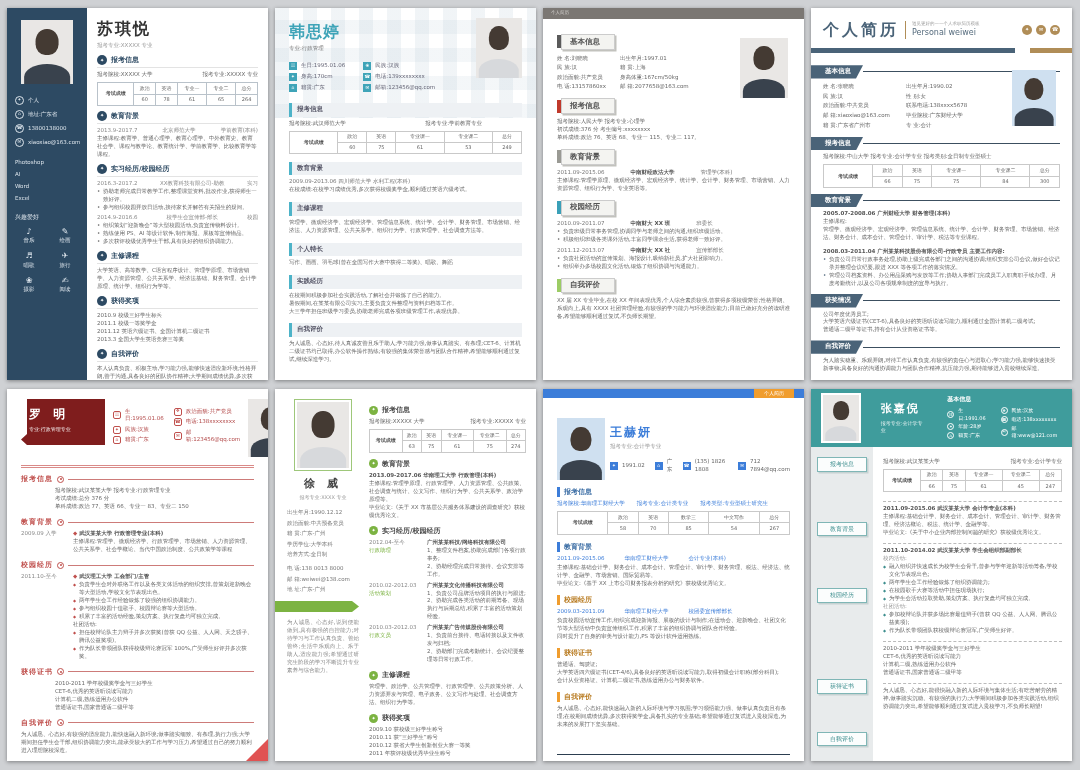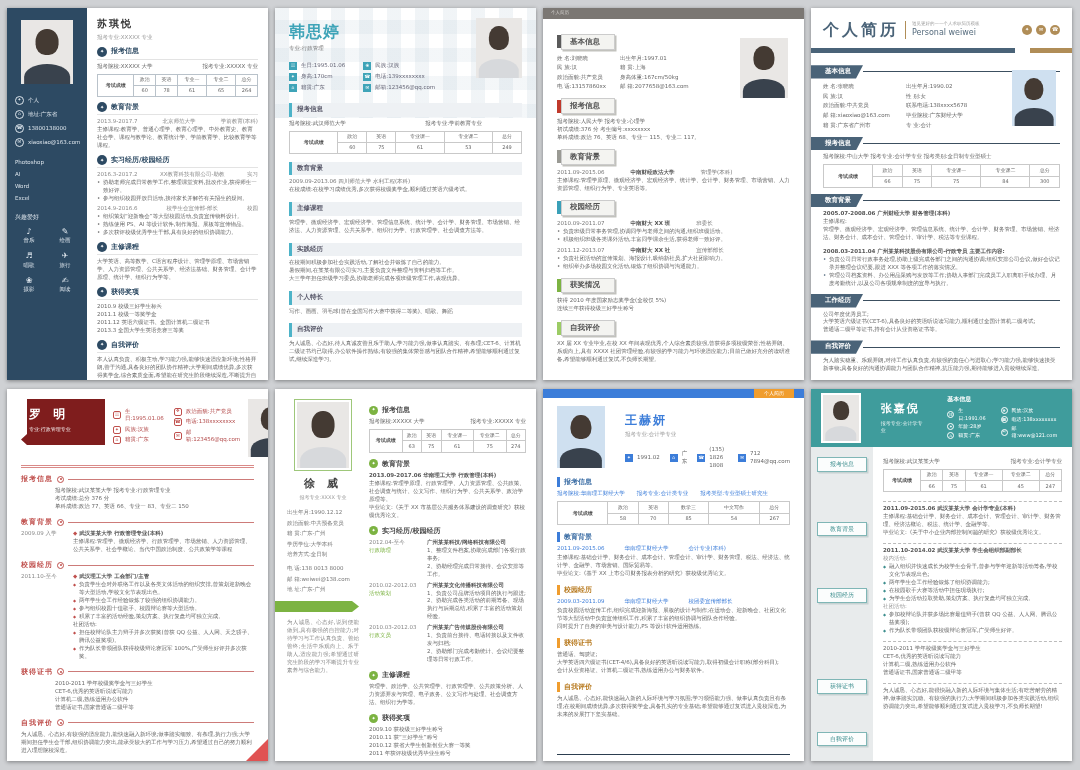--- a/index.html
+++ b/index.html
@@ -26,21 +26,21 @@
 .r1-item{display:flex;align-items:center;gap:4px;margin:5px 0;}
 .r1-ic{width:9px;height:9px;border:1px solid #dde5ec;border-radius:50%;font-size:4.5px;display:flex;align-items:center;justify-content:center;flex:none;}
 .r1-skills{margin-top:12px;}
 .r1-skill{margin:4px 0;}
 .r1-bar{height:3px;background:rgba(255,255,255,.25);margin-top:1.5px;}
 .r1-fill{display:block;height:100%;background:#cdd8e1;}
 .r1-hob-t{margin:10px 0 4px;font-size:6px;}
 .r1-hobs{display:grid;grid-template-columns:1fr 1fr;gap:5px 8px;text-align:center;}
 .r1-hob i{font-style:normal;display:block;font-size:8px;}
 .r1-main{flex:1;padding:9px 10px 4px;}
-.r1-name{font-size:10px;color:#333;font-weight:bold;letter-spacing:2px;}
+.r1-name{font-size:16px;color:#333;font-weight:bold;letter-spacing:2px;}
 .r1-sub{font-size:5.5px;color:#999;margin:2px 0 5px;}
 .r1-sec{margin-top:5px;}
 .r1-h{display:flex;align-items:center;gap:4px;border-bottom:1px solid #e3e3e3;padding-bottom:2px;margin-bottom:3px;}
 .r1-hic{width:10px;height:10px;border-radius:50%;background:#2d4a63;color:#fff;font-size:5px;display:flex;align-items:center;justify-content:center;flex:none;}
 .r1-ht{font-size:7px;font-weight:bold;color:#2d4a63;}
 .r1 .tb td{border-color:#b9c2ca;}
 .r1-date{color:#888;margin-top:2px;}
 
 
 .r2{padding:12px 14px;}
@@ -128,21 +128,21 @@
 .r6-ht{font-size:7px;font-weight:bold;color:#4a4a4a;}
 .r6-ent{display:flex;gap:6px;margin:3px 0;}
 .r6-ent .dt{width:52px;flex:none;color:#888;}
 .r6-ent .dt i{font-style:normal;display:block;color:#7cb342;}
 .r6-org{font-weight:bold;color:#555;}
 
 
 .r7-bar{height:9px;background:#3c7dd9;position:relative;}
 .r7-tab{position:absolute;right:10px;top:0;height:9px;background:#f09d2e;color:#fff;font-size:5px;display:flex;align-items:center;padding:0 10px;}
 .r7-body{padding:8px 14px;}
-.r7-head{display:flex;gap:20px;}
+.r7-head{display:flex;gap:5px;margin-top:12px;}
 .r7-photo{width:48px;height:62px;}
 .r7-name{font-size:12px;font-weight:bold;color:#3c7dd9;letter-spacing:2px;margin-top:6px;}
 .r7-sub{color:#999;margin:2px 0 7px;}
 .r7-info{display:flex;gap:10px;}
 .r7-info .r1-item{margin:0;}
 .r7-ic{width:8px;height:8px;background:#3c7dd9;color:#fff;font-size:4.5px;display:flex;align-items:center;justify-content:center;flex:none;}
 .r7-sec{margin-top:7px;}
 .r7-h{border-left:3px solid #3c7dd9;font-size:7px;font-weight:bold;color:#3c6ea5;padding-left:4px;margin-bottom:3px;}
 .r7-h.or{border-color:#f09d2e;color:#b97c22;}
 .r7-brow{display:flex;gap:12px;color:#3c7dd9;}
@@ -415,31 +415,31 @@
     <div class="r2-eduline">2009.09-2013.06        四川师范大学        水利工程(本科)</div>
     <div>在校成绩:在校学习成绩优秀,多次获得校级奖学金,顺利通过英语六级考试。</div>
   </div>
 
   <div class="r2-sec">
     <div class="r2-h">主修课程</div>
     <div>管理学、微观经济学、宏观经济学、管理信息系统、统计学、会计学、财务管理、市场营销、经济法、人力资源管理、公共关系学、组织行为学、行政管理学、社会调查方法等。</div>
   </div>
 
   <div class="r2-sec">
+    <div class="r2-h">个人特长</div>
+    <div>写作、画画、羽毛球(曾在全国写作大赛中获得二等奖)、唱歌、舞蹈</div>
+  </div>
+
+  <div class="r2-sec">
     <div class="r2-h">实践经历</div>
     <div>
           <div>在校期间积极参加社会实践活动,了解社会并锻炼了自己的能力。</div>
           <div>暑假期间,在某某有限公司实习,主要负责文件整理与资料归档等工作。</div>
           <div>大三学年担任班级学习委员,协助老师完成各项班级管理工作,表现优异。</div>
         </div>
-  </div>
-
-  <div class="r2-sec">
-    <div class="r2-h">个人特长</div>
-    <div>写作、画画、羽毛球(曾在全国写作大赛中获得二等奖)、唱歌、舞蹈</div>
   </div>
 
   <div class="r2-sec">
     <div class="r2-h">自我评价</div>
     <div>为人诚恳、心态好,待人真诚友善且乐于助人;学习能力强,做事认真踏实、有条理;CET-6、计算机二级证书均已取得,办公软件操作熟练;有较强的集体荣誉感与团队合作精神,希望能够顺利通过复试,继续深造学习。</div>
   </div>
 </div>
 
 <div class="card r3">
   <div class="r3-bar">
@@ -511,30 +511,20 @@
             <span>2011.12-2013.07</span>
             <span class="b">中南财大 XX 社</span>
             <span>宣传部部长</span>
           </div>
       <ul>
             <li>负责社团活动的宣传策划、海报设计,吸纳新社员,扩大社团影响力。</li>
             <li>组织举办多场校园文化活动,锻炼了组织协调与沟通能力。</li>
           </ul>
     </div>
 
-    <div class="r3-sec">
-      <div class="r3-h">
-            <span class="r3-mark" style="background:#7cb342"></span>
-            <span class="r3-btn">获奖情况</span>
-          </div>
-      <div>
-            <div>获得 2010 年度国家励志奖学金(全校仅 5%)</div>
-            <div>连续三年获得校级三好学生称号</div>
-          </div>
-    </div>
 
     <div class="r3-sec">
       <div class="r3-h">
             <span class="r3-mark" style="background:#9ccc65"></span>
             <span class="r3-btn">自我评价</span>
           </div>
       <div>XX 届 XX 专业毕业,在校 XX 年间表现优秀,个人综合素质较强,曾获得多项校级荣誉;性格开朗、乐观向上,具有 XXXX 社团管理经验,有较强的学习能力与环境适应能力;目前已做好充分的读研准备,希望能够顺利通过复试,不负师长期望。</div>
     </div>
   </div>
 </div>
@@ -616,21 +606,21 @@
     <div class="r4-sec">
       <div class="b">2008.03-2011.04      广州某某科技股份有限公司-行政专员      主要工作内容:</div>
       <ul>
             <li>负责公司日常行政事务处理,协助上级完成各部门之间的沟通协调;组织安排公司会议,做好会议记录并整理会议纪要,跟进 XXX 等各项工作的落实情况。</li>
             <li>管理公司档案资料、办公用品采购与发放等工作;协助人事部门完成员工入职离职手续办理、月度考勤统计,以及公司各项规章制度的宣导与执行。</li>
           </ul>
     </div>
 
     <div class="r4-sec">
       <div class="r4-h">
-            <span class="r4-rib">工作经历</span>
+            <span class="r4-rib">获奖情况</span>
           </div>
       <div>
             <div>公司年度优秀员工;</div>
             <div>大学英语六级证书(CET-6),具备良好的英语听说读写能力,顺利通过全国计算机二级考试;</div>
             <div>普通话二级甲等证书,持有会计从业资格证书等。</div>
           </div>
     </div>
 
     <div class="r4-sec">
       <div class="r4-h">

